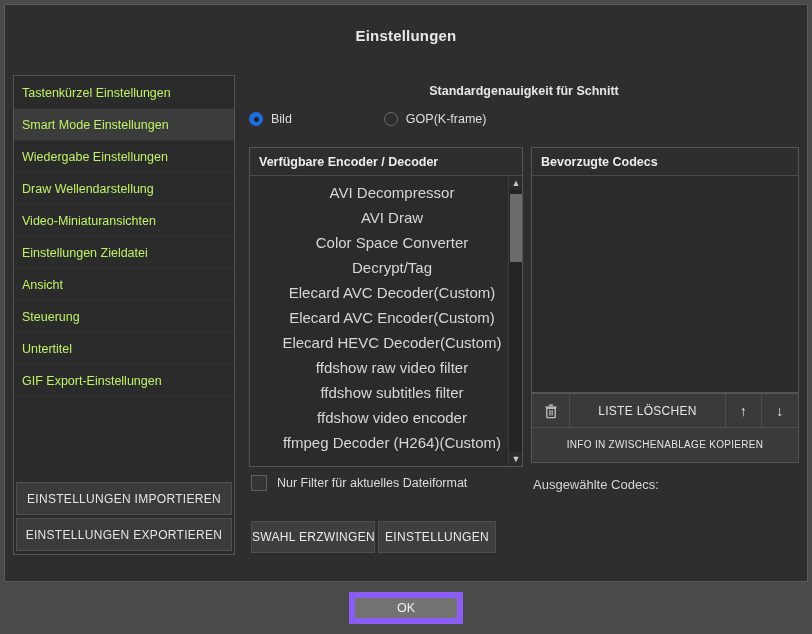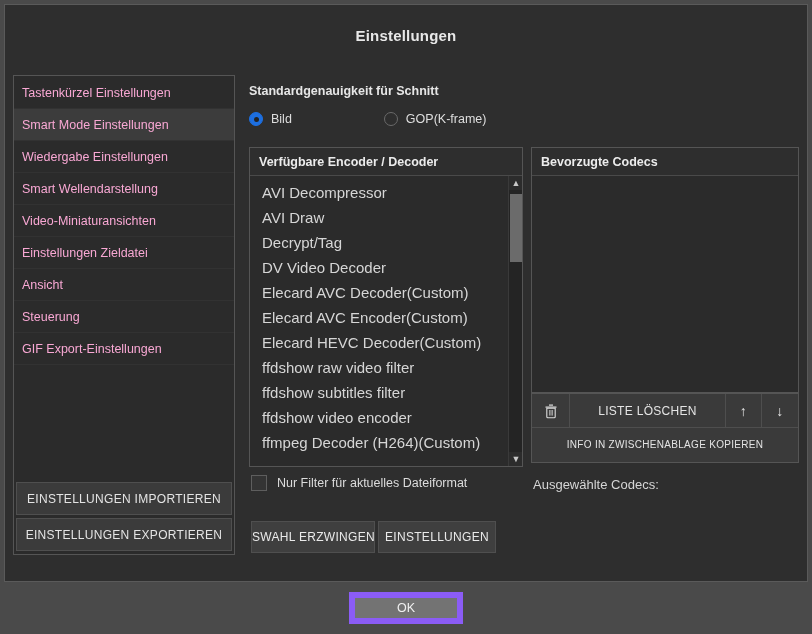--- a/index.html
+++ b/index.html
@@ -7,20 +7,21 @@
     margin: 0; padding: 0;
     width: 812px; height: 634px;
     background: #4a4a4a;
     font-family: "Liberation Sans", sans-serif;
     overflow: hidden;
   }
   #app {
     position: relative;
     width: 812px; height: 634px;
     background: #4a4a4a;
+    text-align: center;
   }
   
   .dialog-body {
     position: absolute;
     left: 4px; top: 4px;
     width: 804px; height: 578px;
     background: #2e2e2e;
     border: 1px solid #5a5a5a;
   }
   .title-bar {
@@ -42,21 +43,21 @@
     background: #2b2b2b;
     border: 1px solid #555;
     display: flex;
     flex-direction: column;
   }
   .side-list { flex: 1 1 auto; overflow: hidden; padding-top: 1px; }
   .side-item {
     height: 32px;
     display: flex; align-items: center;
     padding-left: 8px;
-    color: #f9a8d4;
+    color: #bef264;
     font-size: 12.5px;
     border-bottom: 1px solid #323232;
   }
   .side-item.selected { background: #3c3c3c; }
   .side-footer { flex: 0 0 auto; }
   .side-btn {
     height: 33px;
     margin: 0 2px 3px 2px;
     display: flex; align-items: center; justify-content: center;
     background: #3b3b3b;
@@ -246,33 +247,36 @@
         <div class="side-item">
           <span>Tastenkürzel Einstellungen</span>
         </div>
         <div class="side-item selected">
           <span>Smart Mode Einstellungen</span>
         </div>
         <div class="side-item">
           <span>Wiedergabe Einstellungen</span>
         </div>
         <div class="side-item">
-          <span>Smart Wellendarstellung</span>
+          <span>Draw Wellendarstellung</span>
         </div>
         <div class="side-item">
           <span>Video-Miniaturansichten</span>
         </div>
         <div class="side-item">
           <span>Einstellungen Zieldatei</span>
         </div>
         <div class="side-item">
           <span>Ansicht</span>
         </div>
         <div class="side-item">
           <span>Steuerung</span>
+        </div>
+        <div class="side-item">
+          <span>Untertitel</span>
         </div>
         <div class="side-item">
           <span>GIF Export-Einstellungen</span>
         </div>
       </div>
       <div class="side-footer">
         <div class="side-btn">
           <span>EINSTELLUNGEN IMPORTIEREN</span>
         </div>
         <div class="side-btn">
@@ -296,22 +300,22 @@
     </div>
 
     <div class="panels">
 
       <div class="panel left">
         <div class="panel-head">Verfügbare Encoder / Decoder</div>
         <div class="panel-body">
           <div class="codec-list">
             <div class="codec-item">AVI Decompressor</div>
             <div class="codec-item">AVI Draw</div>
+            <div class="codec-item">Color Space Converter</div>
             <div class="codec-item">Decrypt/Tag</div>
-            <div class="codec-item">DV Video Decoder</div>
             <div class="codec-item">Elecard AVC Decoder(Custom)</div>
             <div class="codec-item">Elecard AVC Encoder(Custom)</div>
             <div class="codec-item">Elecard HEVC Decoder(Custom)</div>
             <div class="codec-item">ffdshow raw video filter</div>
             <div class="codec-item">ffdshow subtitles filter</div>
             <div class="codec-item">ffdshow video encoder</div>
             <div class="codec-item">ffmpeg Decoder (H264)(Custom)</div>
           </div>
           <div class="scrollbar">
             <div class="sb-arrow up">▲</div>

